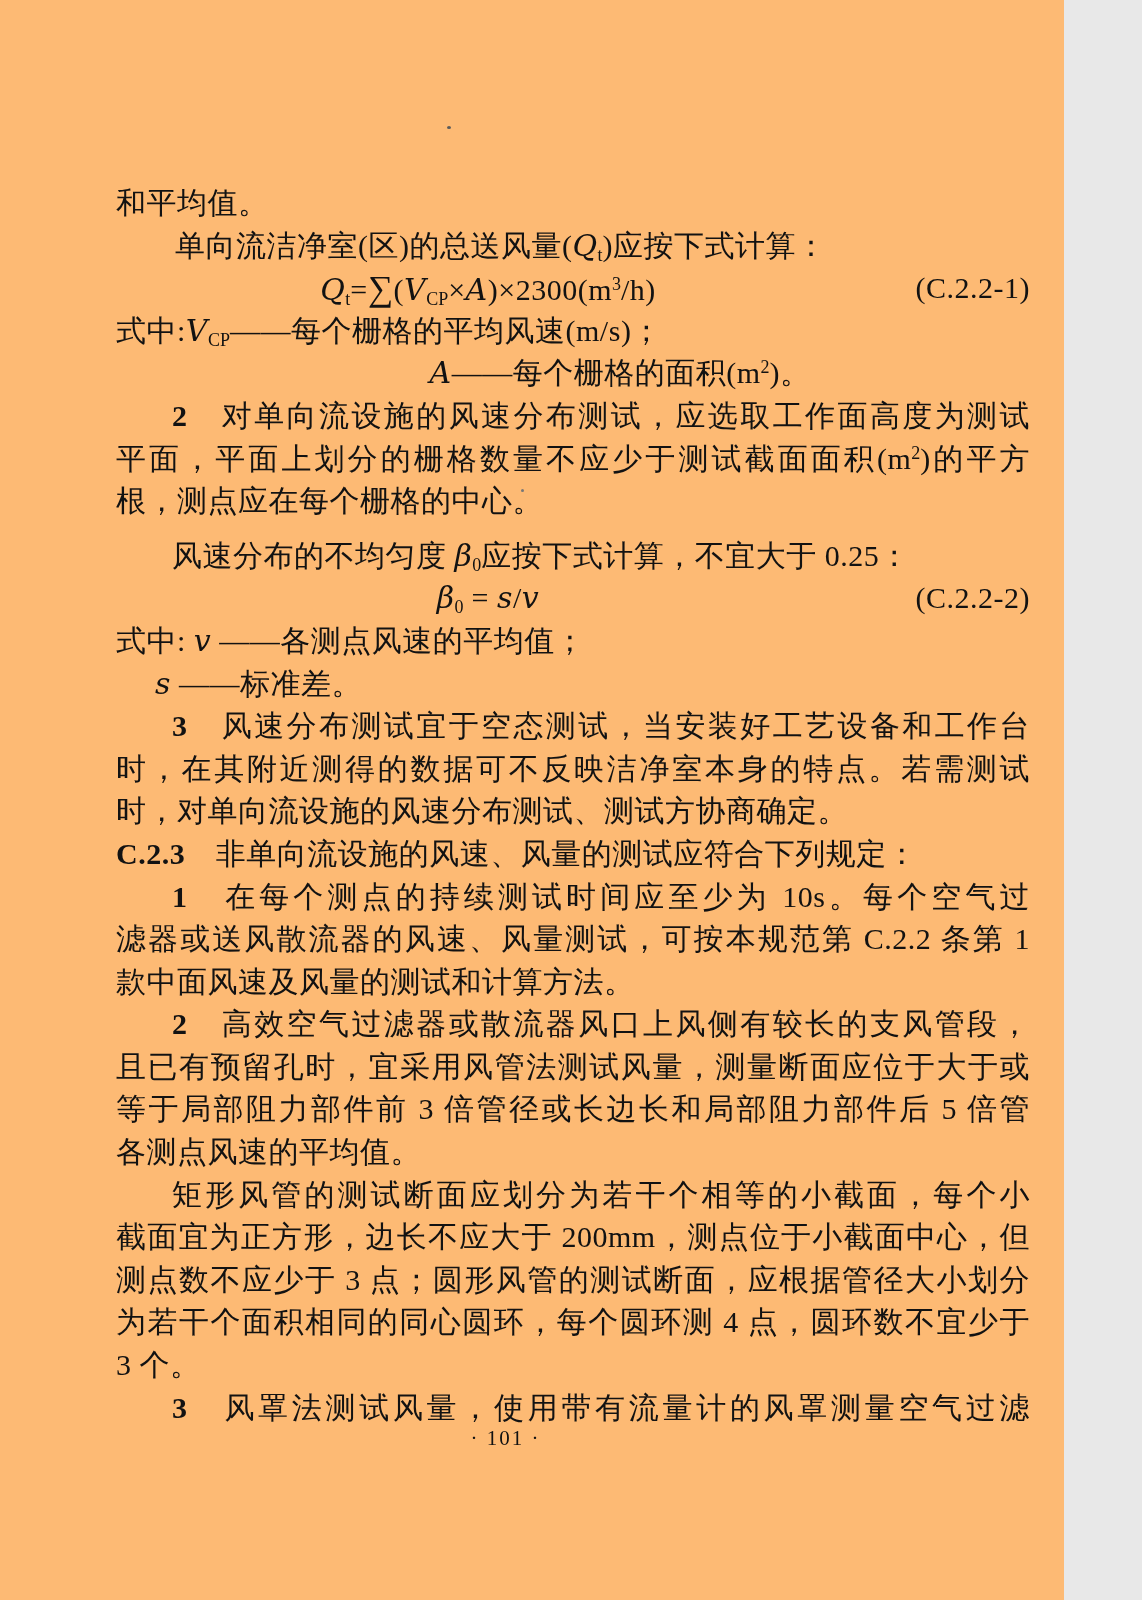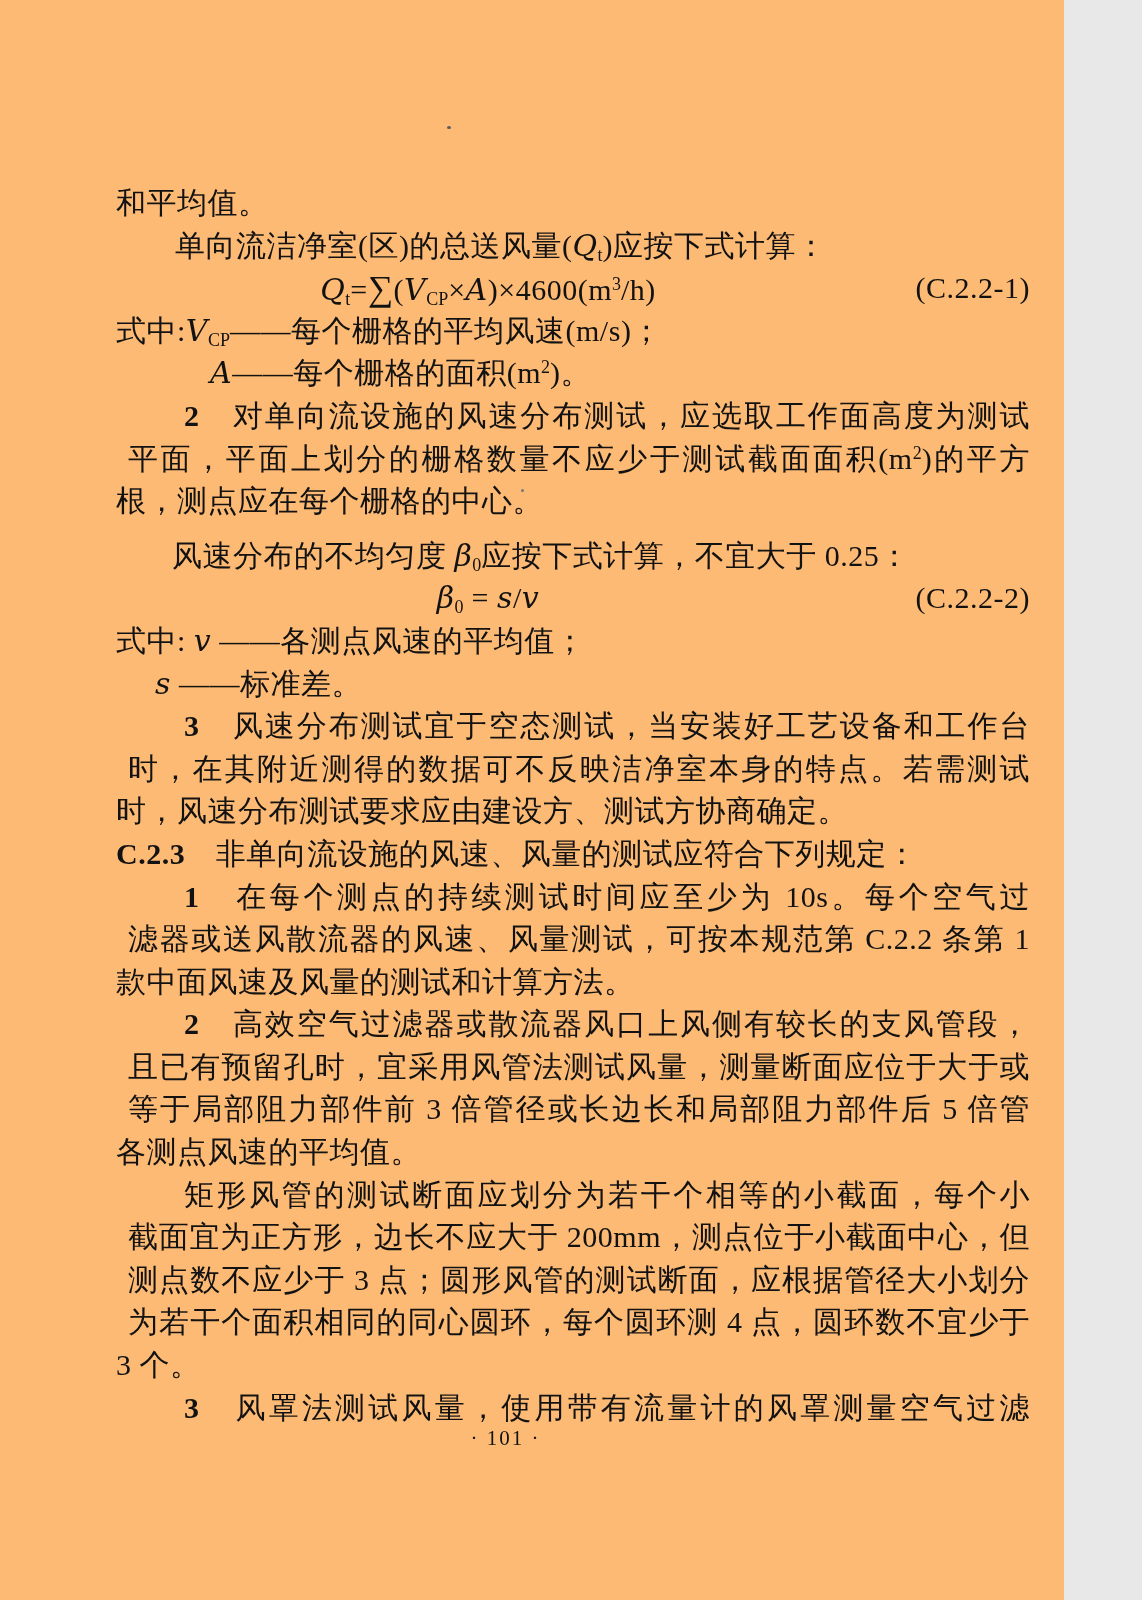--- a/index.html
+++ b/index.html
@@ -20,21 +20,20 @@
   }
   .line {
     height: 42.6px;
     line-height: 42.6px;
     font-size: 30px;
     letter-spacing: 0.5px;
   }
   .line.justify {
     text-align: justify;
     text-align-last: justify;
-    margin-left: 12px;
   }
   .formula-line { position: relative; }
   .formula-line .fwrap {
     display: block;
     width: 744px;
     text-align: center;
   }
   .formula-line .eqno {
     position: absolute;
     right: 0;
@@ -68,38 +67,38 @@
 
 <div class="page">
   <span class="artifact a1"></span>
   <span class="artifact a2"></span>
 
   <div class="text-block">
 
   <div class="line"><span>和平均值。</span></div>
       <div class="line" style="padding-left: 59px;"><span>单向流洁净室(区)的总送风量(</span><span class="it">Q</span><sub>t</sub><span>)应按下式计算：</span></div>
       <div class="line formula-line">
-        <span class="fwrap"><span class="it">Q</span><sub>t</sub><span>=</span><span class="big">∑</span><span>(</span><span class="it">V</span><sub>CP</sub><span>×</span><span class="it">A</span><span>)×4600(m</span><sup>3</sup><span>/h)</span></span>
+        <span class="fwrap"><span class="it">Q</span><sub>t</sub><span>=</span><span class="big">∑</span><span>(</span><span class="it">V</span><sub>CP</sub><span>×</span><span class="it">A</span><span>)×2300(m</span><sup>3</sup><span>/h)</span></span>
         <span class="eqno">(C.2.2-1)</span>
       </div>
       <div class="line"><span>式中:</span><span class="it">V</span><sub>CP</sub><span>——每个栅格的平均风速(m/s)；</span></div>
-      <div class="line" style="padding-left: 94px;"><span class="it">A</span><span>——每个栅格的面积(m</span><sup>2</sup><span>)。</span></div>
+      <div class="line" style="padding-left: 94px; text-align: center;"><span class="it">A</span><span>——每个栅格的面积(m</span><sup>2</sup><span>)。</span></div>
       <div class="line justify" style="padding-left: 56px;"><span class="bd">2</span><span>　对单向流设施的风速分布测试，应选取工作面高度为测试</span></div>
       <div class="line justify"><span>平面，平面上划分的栅格数量不应少于测试截面面积(m</span><sup>2</sup><span>)的平方</span></div>
       <div class="line"><span>根，测点应在每个栅格的中心。</span></div>
       <div class="line" style="padding-left: 56px; margin-top: 12px;"><span>风速分布的不均匀度 </span><span class="it">β</span><sub>0</sub><span>应按下式计算，不宜大于 0.25：</span></div>
       <div class="line formula-line">
         <span class="fwrap"><span class="it">β</span><sub>0</sub><span> = </span><span class="it">s</span><span>/</span><span class="it">v</span></span>
         <span class="eqno">(C.2.2-2)</span>
       </div>
       <div class="line"><span>式中: </span><span class="it">v</span><span> ——各测点风速的平均值；</span></div>
       <div class="line" style="padding-left: 39px;"><span class="it">s</span><span> ——标准差。</span></div>
       <div class="line justify" style="padding-left: 56px;"><span class="bd">3</span><span>　风速分布测试宜于空态测试，当安装好工艺设备和工作台</span></div>
       <div class="line justify"><span>时，在其附近测得的数据可不反映洁净室本身的特点。若需测试</span></div>
-      <div class="line"><span>时，风速分布测试要求应由建设方、测试方协商确定。</span></div>
+      <div class="line"><span>时，对单向流设施的风速分布测试、测试方协商确定。</span></div>
       <div class="line"><span class="bd">C.2.3</span><span>　非单向流设施的风速、风量的测试应符合下列规定：</span></div>
       <div class="line justify" style="padding-left: 56px;"><span class="bd">1</span><span>　在每个测点的持续测试时间应至少为 10s。每个空气过</span></div>
       <div class="line justify"><span>滤器或送风散流器的风速、风量测试，可按本规范第 C.2.2 条第 1</span></div>
       <div class="line"><span>款中面风速及风量的测试和计算方法。</span></div>
       <div class="line justify" style="padding-left: 56px;"><span class="bd">2</span><span>　高效空气过滤器或散流器风口上风侧有较长的支风管段，</span></div>
       <div class="line justify"><span>且已有预留孔时，宜采用风管法测试风量，测量断面应位于大于或</span></div>
       <div class="line justify"><span>等于局部阻力部件前 3 倍管径或长边长和局部阻力部件后 5 倍管</span></div>
       <div class="line"><span>各测点风速的平均值。</span></div>
       <div class="line justify" style="padding-left: 56px;"><span>矩形风管的测试断面应划分为若干个相等的小截面，每个小</span></div>
       <div class="line justify"><span>截面宜为正方形，边长不应大于 200mm，测点位于小截面中心，但</span></div>

